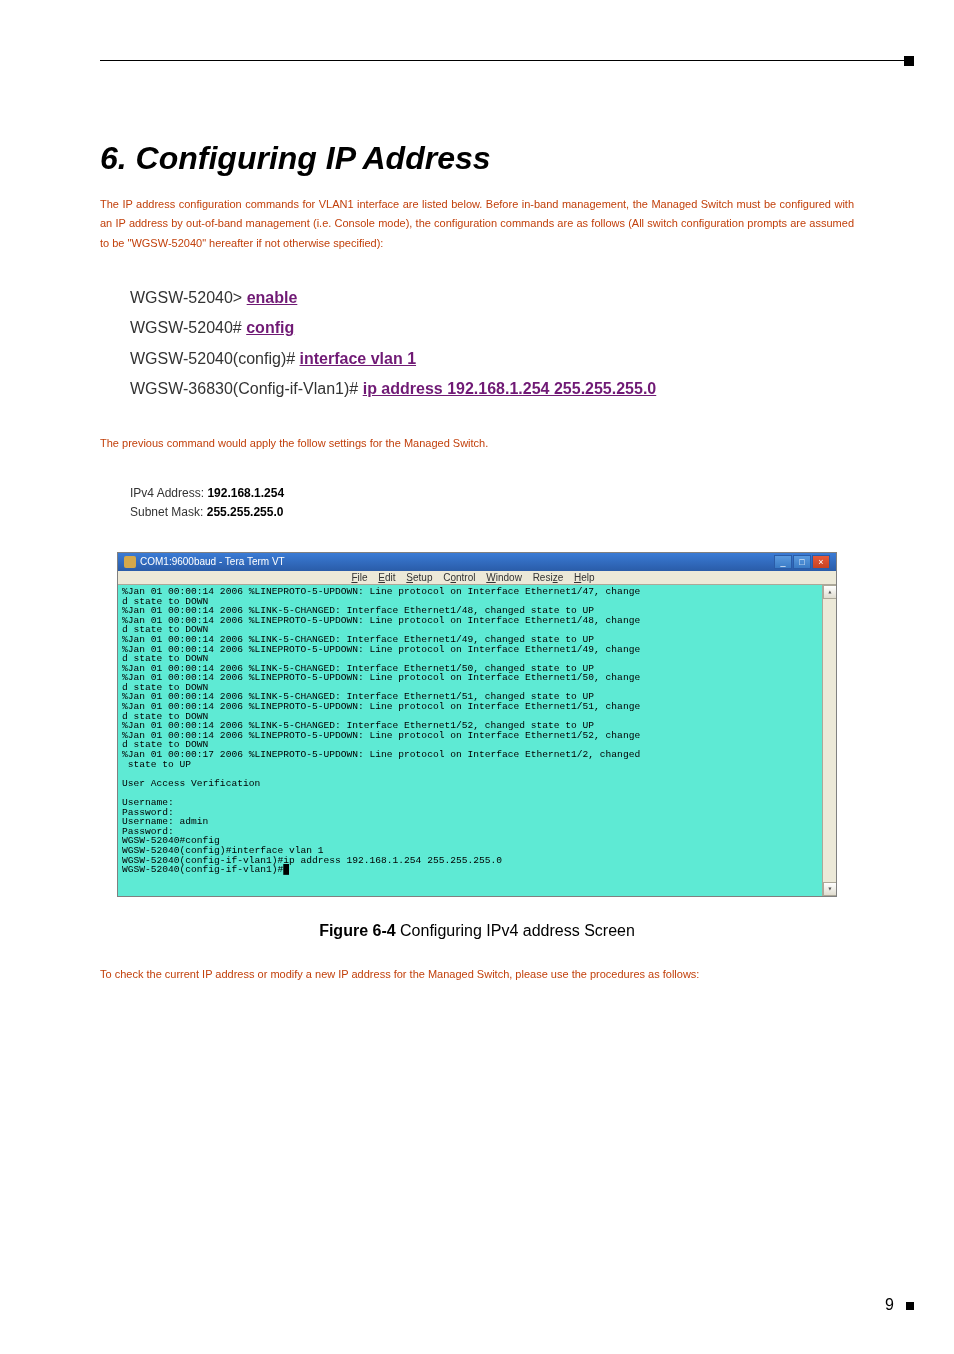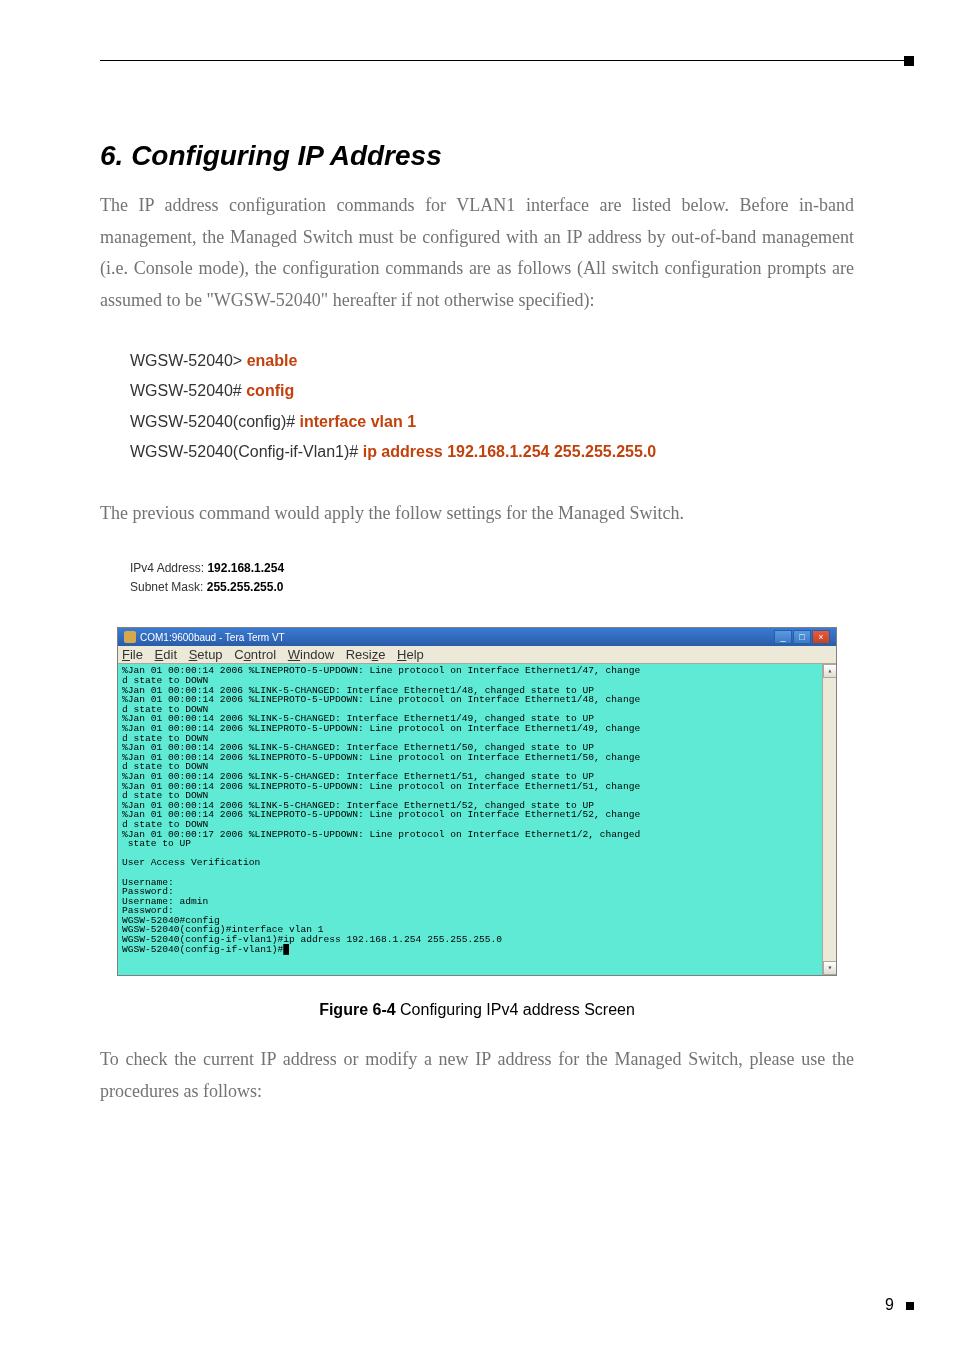--- a/index.html
+++ b/index.html
@@ -35,49 +35,49 @@
       background: #000;
     }
     
     .content {
       padding: 100px 100px 0 100px;
     }
     
     h1 {
       font-style: italic;
       font-weight: bold;
-      font-size: 28px;
+      font-size: 32px;
       margin-bottom: 18px;
       color: #000;
     }
     
     .body-text {
-      font-size: 18px;
+      font-size: 11px;
       line-height: 1.75;
       text-align: justify;
       margin-bottom: 20px;
-      color: #737373;
-      font-family: Liberation Serif, serif;
+      color: #c2410c;
     }
     
     .code-block {
       padding: 10px 30px;
       font-size: 16px;
       line-height: 1.9;
       margin-bottom: 20px;
       font-family: Arial, sans-serif;
       color: #333;
     }
     
     .code-block .line {
       display: block;
     }
     
     .code-block b {
-      color: #c2410c;
+      color: #701a75;
+      text-decoration: underline;
     }
     
     .settings-block {
       padding: 10px 30px;
       font-size: 12px;
       line-height: 1.6;
       margin-bottom: 20px;
       color: #333;
     }
     
@@ -131,23 +131,24 @@
       line-height: 12px;
     }
     
     .win-btn.close {
       background: linear-gradient(to bottom, #e85a3a, #c84220);
     }
     
     .terminal-menubar {
       background: #ece9d8;
       padding: 1px 4px;
-      font-size: 13px;
+      font-size: 10px;
       color: #333;
       border-bottom: 1px solid #aca899;
+      text-align: center;
     }
     
     .terminal-menubar span {
       margin-right: 8px;
     }
     
     .terminal-menubar span u {
       text-decoration: underline;
     }
     
@@ -241,21 +242,21 @@
     <span class="line">
       <span>WGSW-52040&gt; </span><b>enable</b>
     </span>
     <span class="line">
       <span>WGSW-52040# </span><b>config</b>
     </span>
     <span class="line">
       <span>WGSW-52040(config)# </span><b>interface vlan 1</b>
     </span>
     <span class="line">
-      <span>WGSW-52040(Config-if-Vlan1)# </span><b>ip address 192.168.1.254 255.255.255.0</b>
+      <span>WGSW-36830(Config-if-Vlan1)# </span><b>ip address 192.168.1.254 255.255.255.0</b>
     </span>
   </div>
 
   <p class="body-text">The previous command would apply the follow settings for the Managed Switch.</p>
 
   <div class="settings-block">
     <div>
       <span>IPv4 Address: </span><b>192.168.1.254</b>
     </div>
     <div>

